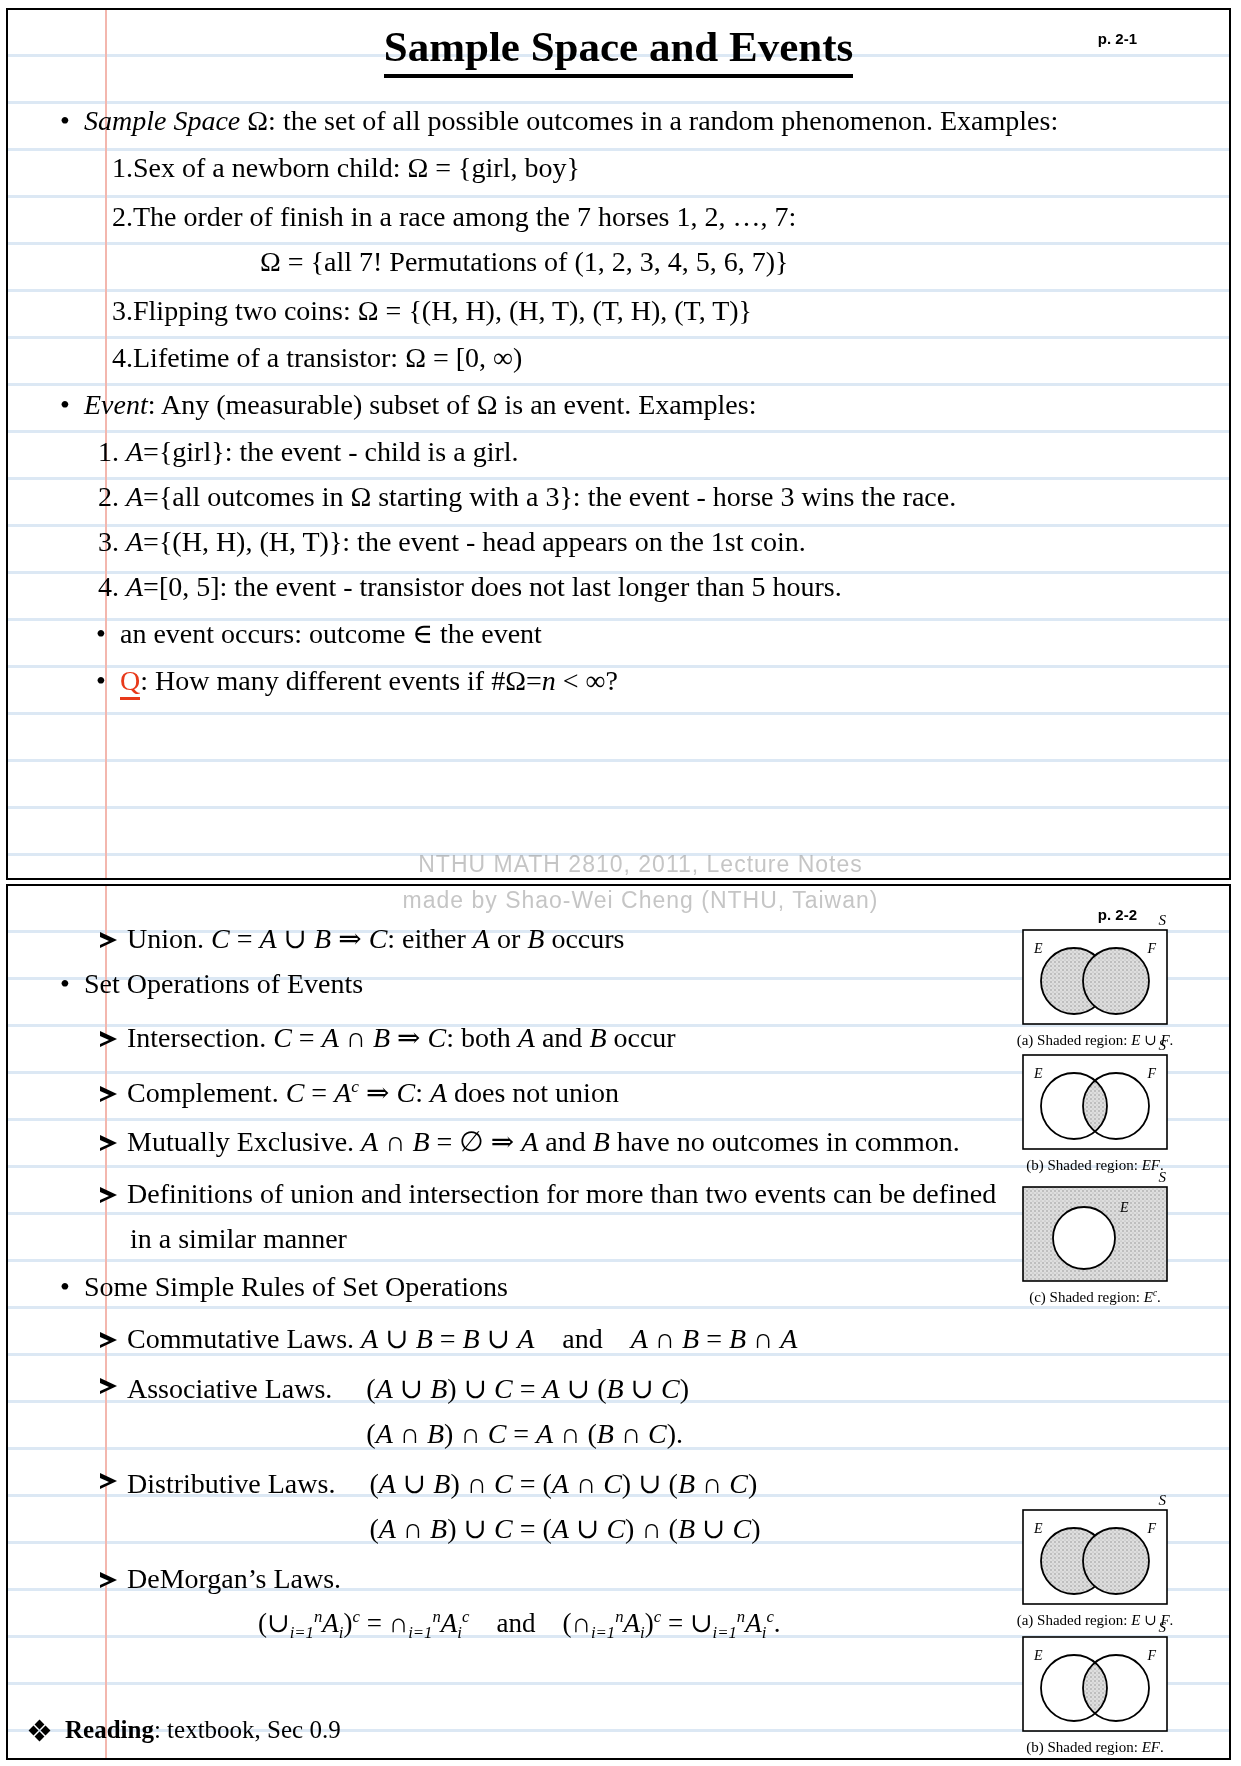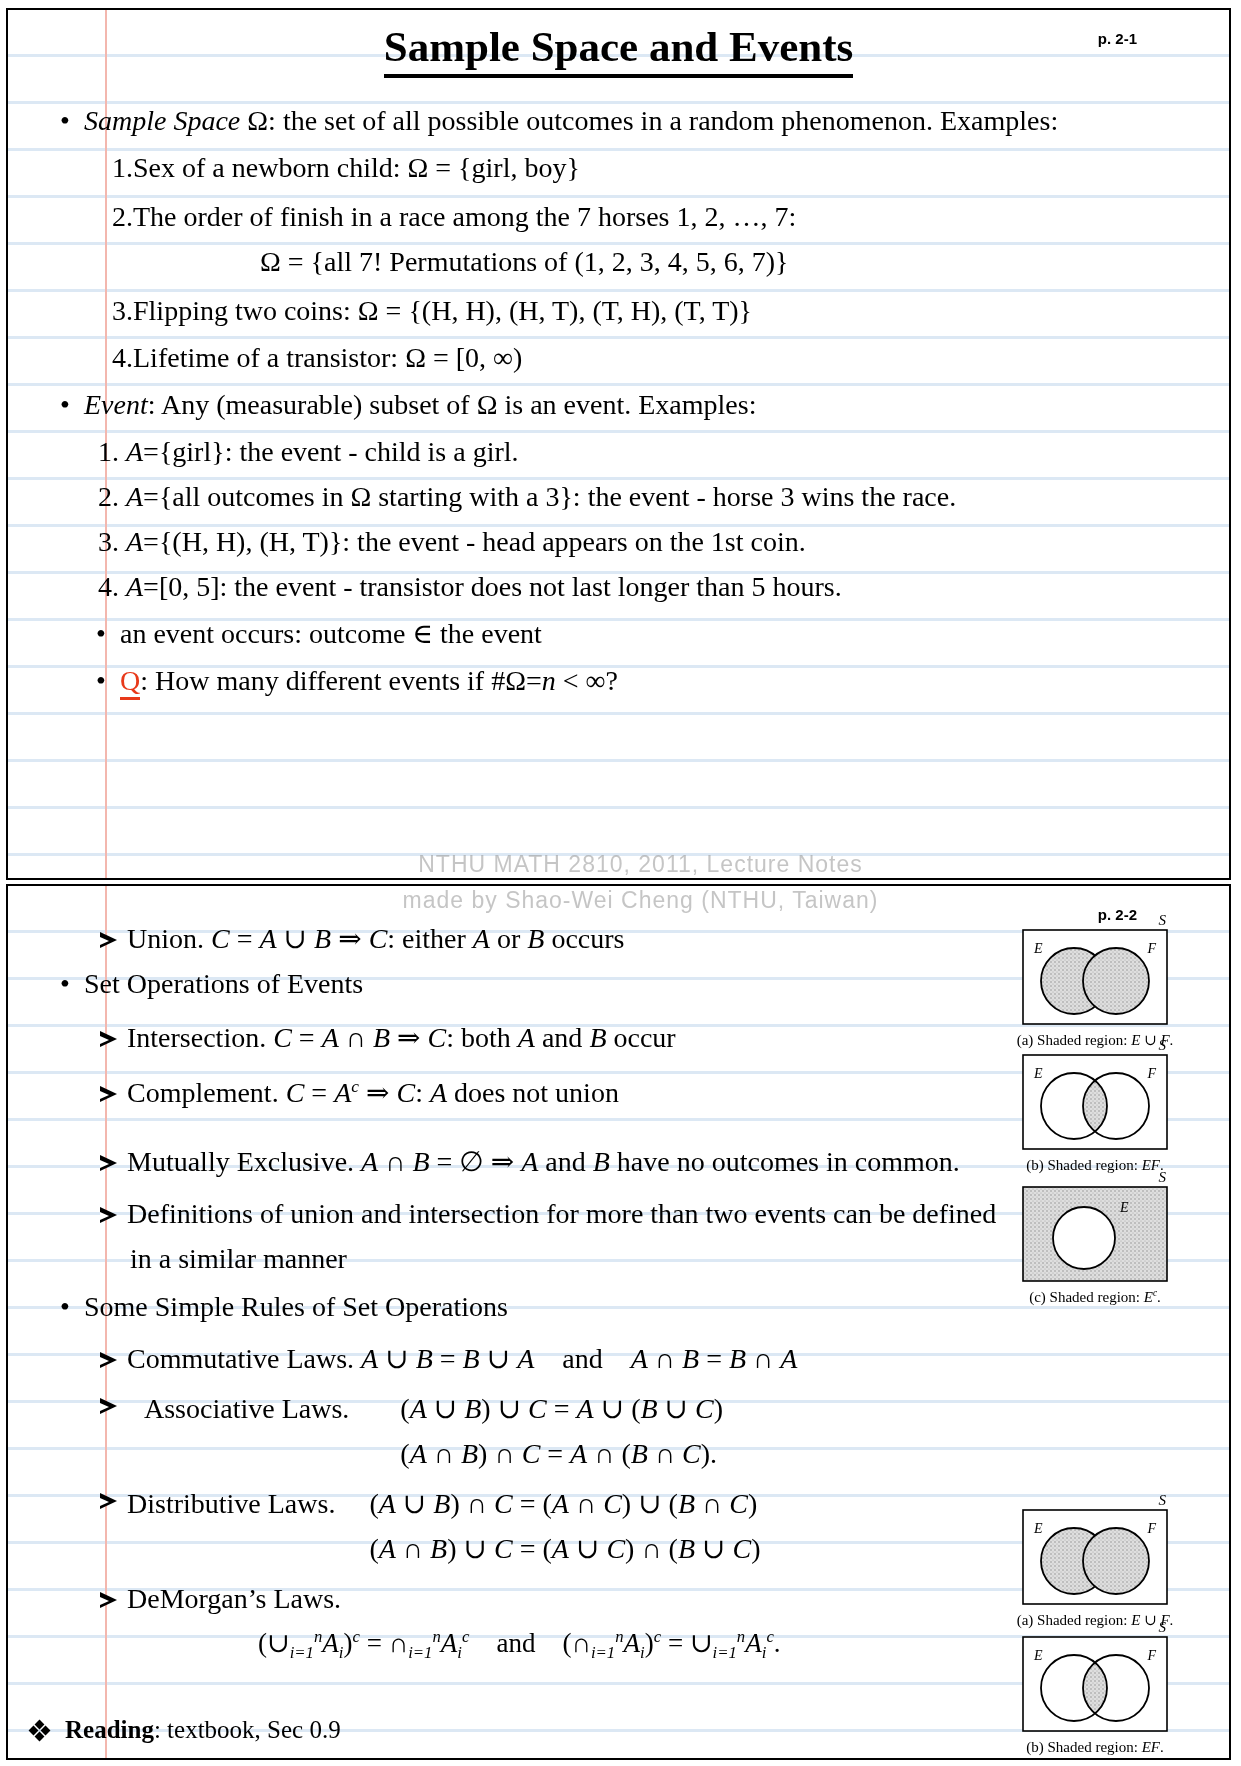--- a/index.html
+++ b/index.html
@@ -22,21 +22,21 @@
   .blt{display:inline-block;width:24px;text-indent:0;}
   .l1{margin-left:52px;padding-left:24px;text-indent:-24px;max-width:1045px;}
   .num{margin-left:104px;}
   .cent{margin-left:252px;}
   .ev{margin-left:90px;padding-left:36px;text-indent:-36px;max-width:1030px;}
   .sb{margin-left:88px;padding-left:26px;text-indent:-26px;}
   .arr{margin-left:92px;padding-left:30px;text-indent:-30px;}
   .w-mutex{max-width:830px;}
   .w-def{max-width:885px;}
   .mt2{margin-top:2px}.mt3{margin-top:3px}.mt4{margin-top:4px}.mt5{margin-top:5px}
-  .mt6{margin-top:6px}.mt7{margin-top:7px}.mt8{margin-top:24px}.mt9{margin-top:9px}
+  .mt6{margin-top:6px}.mt7{margin-top:7px}.mt8{margin-top:4px}.mt9{margin-top:9px}
   .mt10{margin-top:10px}.mt20{margin-top:20px}
   .s2-body{padding-top:24px;}
 
   .seg-i{font-style:italic;}
   .seg-b{font-weight:bold;}
   .seg-red{color:#e8391a;border-bottom:3px solid #e8391a;padding-bottom:1px;}
   .seg-sup{vertical-align:super;font-size:62%;font-style:italic;line-height:0;}
   .seg-sub{vertical-align:sub;font-size:62%;font-style:italic;line-height:0;}
 
   .arrow-icon{display:inline-block;position:relative;width:19px;height:17px;margin-right:8px;vertical-align:-1px;}
@@ -113,21 +113,21 @@
       <div class="line l1"><span class="blt">•</span><span>Set Operations of Events</span></div>
       <div class="line arr mt9"><span class="arrow-icon"></span><span><span>Intersection. </span><span class="seg-i">C</span><span> = </span><span class="seg-i">A</span><span> ∩ </span><span class="seg-i">B</span><span> ⇒ </span><span class="seg-i">C</span><span>: both </span><span class="seg-i">A</span><span> and </span><span class="seg-i">B</span><span> occur</span></span></div>
       <div class="line arr mt10"><span class="arrow-icon"></span><span><span>Complement. </span><span class="seg-i">C</span><span> = </span><span class="seg-i">A</span><sup class="seg-sup">c</sup><span> ⇒ </span><span class="seg-i">C</span><span>: </span><span class="seg-i">A</span><span> does not union</span></span></div>
       <div class="line arr mt8 w-mutex"><span class="arrow-icon"></span><span><span>Mutually Exclusive. </span><span class="seg-i">A</span><span> ∩ </span><span class="seg-i">B</span><span> = ∅ ⇒ </span><span class="seg-i">A</span><span> and </span><span class="seg-i">B</span><span> have no outcomes in common.</span></span></div>
       <div class="line arr mt7 w-def"><span class="arrow-icon"></span><span>Definitions of union and intersection for more than two events can be defined in a similar manner</span></div>
 
       <div class="line l1 mt3"><span class="blt">•</span><span>Some Simple Rules of Set Operations</span></div>
 
       <div class="line arr mt7"><span class="arrow-icon"></span><span><span>Commutative Laws. </span><span class="seg-i">A</span><span> ∪ </span><span class="seg-i">B</span><span> = </span><span class="seg-i">B</span><span> ∪ </span><span class="seg-i">A</span><span> and </span><span class="seg-i">A</span><span> ∩ </span><span class="seg-i">B</span><span> = </span><span class="seg-i">B</span><span> ∩ </span><span class="seg-i">A</span></span></div>
 
-      <div class="line arr mt5 flexrow" style="margin-left:92px;gap:17px;">
+      <div class="line arr mt5 flexrow" style="margin-left:92px;">
         <span class="arrow-icon"></span>
         <span>Associative Laws.</span>
         <span class="stack">
           <span><span>(</span><span class="seg-i">A</span><span> ∪ </span><span class="seg-i">B</span><span>) ∪ </span><span class="seg-i">C</span><span> = </span><span class="seg-i">A</span><span> ∪ (</span><span class="seg-i">B</span><span> ∪ </span><span class="seg-i">C</span><span>)</span></span>
           <span><span>(</span><span class="seg-i">A</span><span> ∩ </span><span class="seg-i">B</span><span>) ∩ </span><span class="seg-i">C</span><span> = </span><span class="seg-i">A</span><span> ∩ (</span><span class="seg-i">B</span><span> ∩ </span><span class="seg-i">C</span><span>).</span></span>
         </span>
       </div>
 
       <div class="line arr mt5 flexrow" style="margin-left:92px;">
         <span class="arrow-icon"></span>

